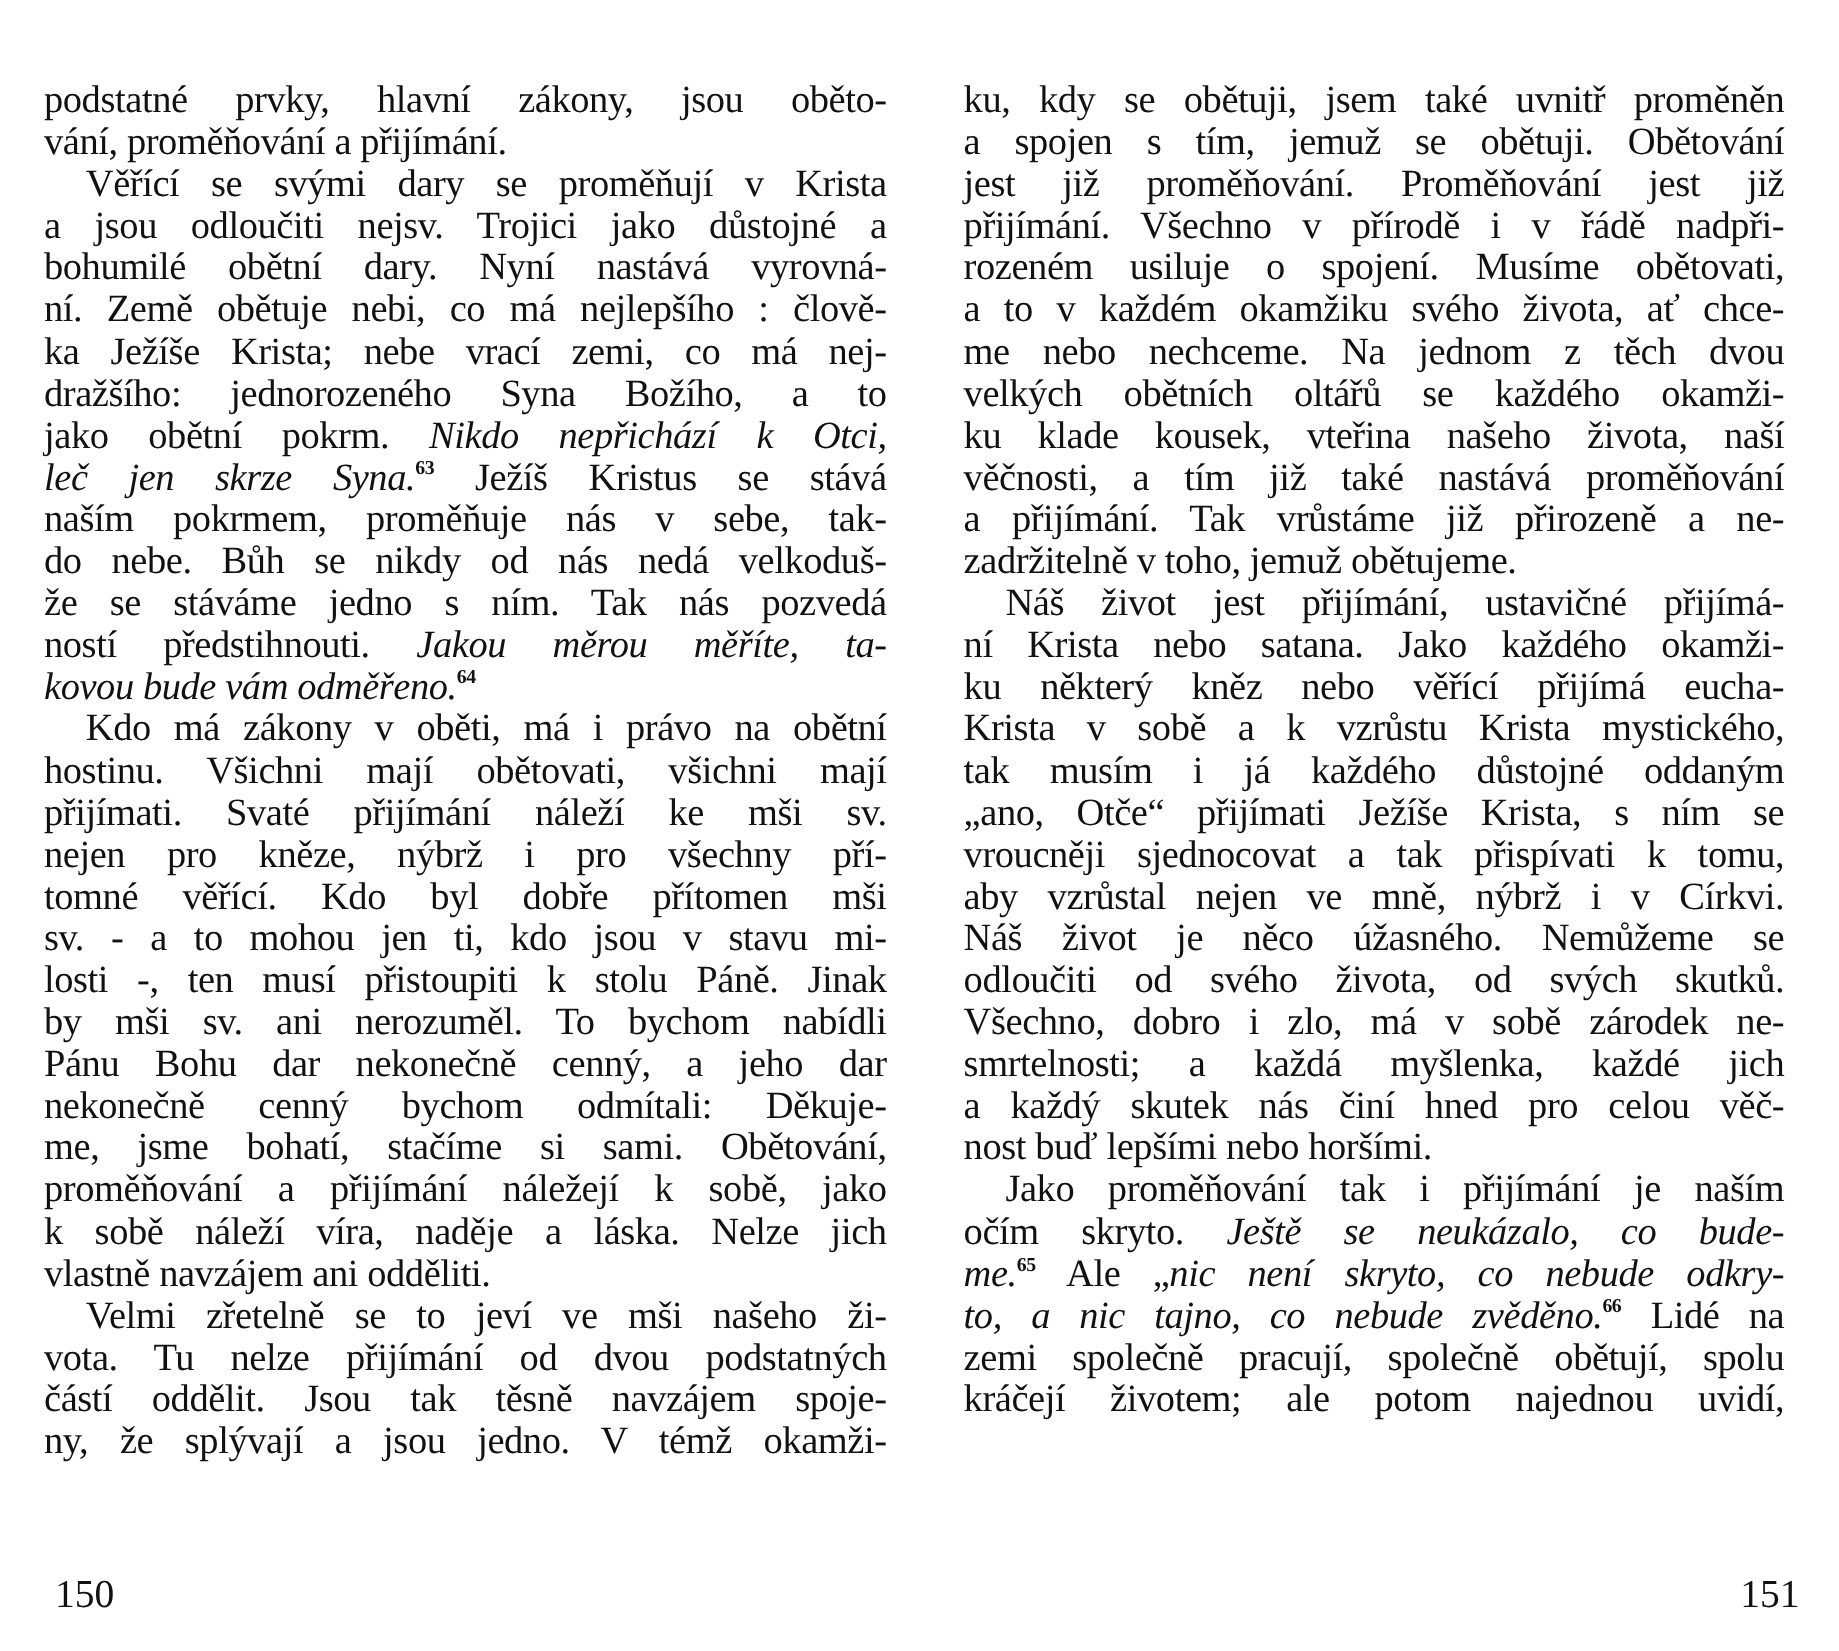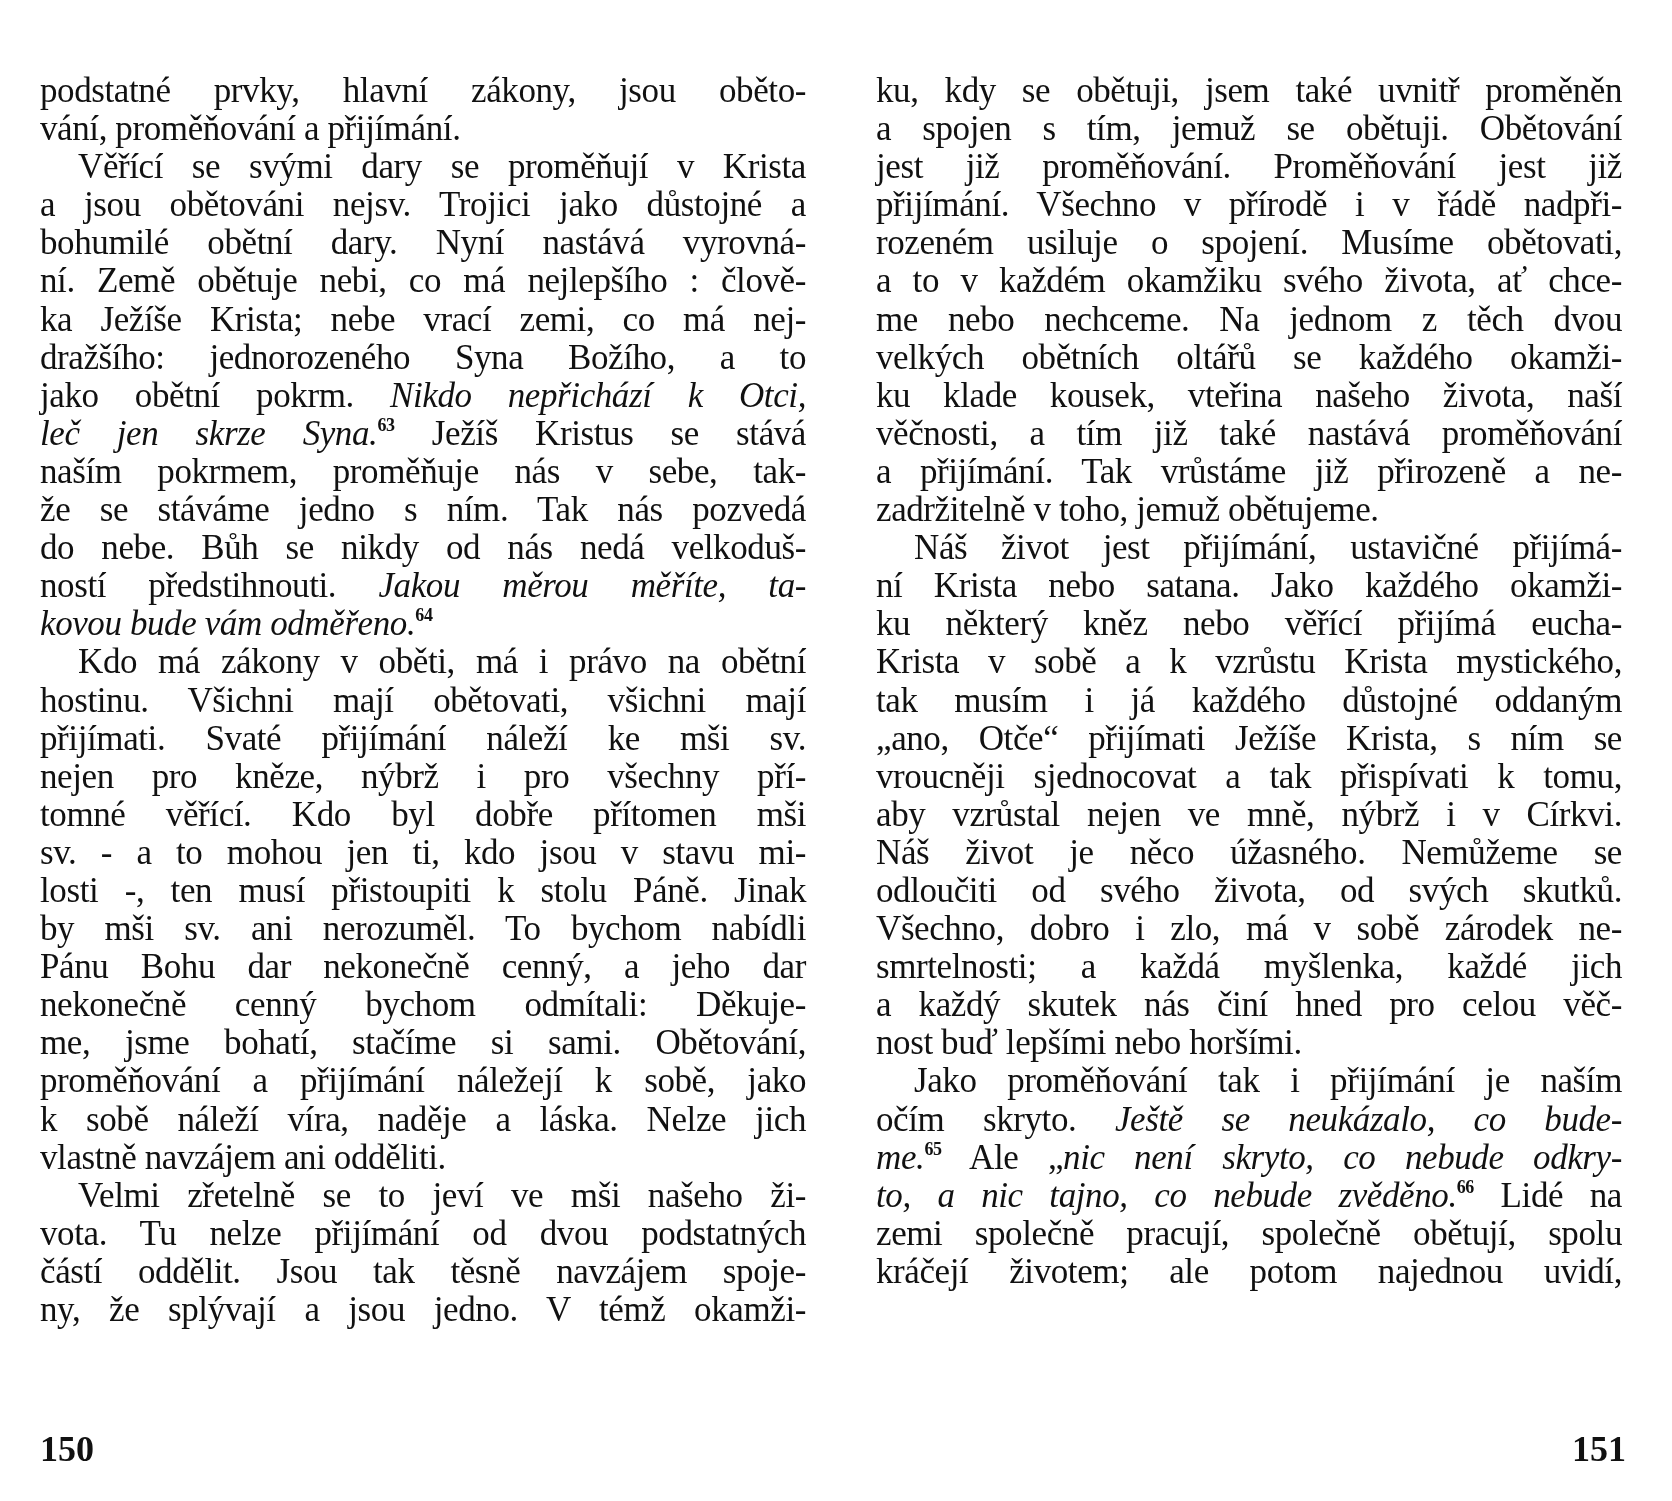--- a/index.html
+++ b/index.html
@@ -41,43 +41,44 @@
     .line sup {
       font-size: 18px;
       line-height: 0;
       vertical-align: 14px;
       font-weight: bold;
     }
     .folio {
       position: absolute;
       top: 1428px;
       font-size: 36px;
-      font-weight: bold;
+      font-weight: normal;
       font-family: "Liberation Serif", "DejaVu Serif", serif;
+      margin-left: 10px;
     }
     .folio.left { left: 40px; }
     .folio.right { left: 1572px; }
   </style>
 </head>
 <body>
 
 <div class="page left" id="left-page">
     <div class="line"><span>podstatné prvky, hlavní zákony, jsou oběto-</span></div>
     <div class="line last"><span>vání, proměňování a přijímání.</span></div>
     <div class="line indent"><span>Věřící se svými dary se proměňují v Krista</span></div>
-    <div class="line"><span>a jsou obětováni nejsv. Trojici jako důstojné a</span></div>
+    <div class="line"><span>a jsou odloučiti nejsv. Trojici jako důstojné a</span></div>
     <div class="line"><span>bohumilé obětní dary. Nyní nastává vyrovná-</span></div>
     <div class="line"><span>ní. Země obětuje nebi, co má nejlepšího : člově-</span></div>
     <div class="line"><span>ka Ježíše Krista; nebe vrací zemi, co má nej-</span></div>
     <div class="line"><span>dražšího: jednorozeného Syna Božího, a to</span></div>
     <div class="line"><span>jako obětní pokrm. </span><span class="it">Nikdo nepřichází k Otci,</span></div>
     <div class="line"><span class="it">leč jen skrze Syna.</span><sup>63</sup><span> Ježíš Kristus se stává</span></div>
     <div class="line"><span>naším pokrmem, proměňuje nás v sebe, tak-</span></div>
+    <div class="line"><span>do nebe. Bůh se nikdy od nás nedá velkoduš-</span></div>
     <div class="line"><span>že se stáváme jedno s ním. Tak nás pozvedá</span></div>
-    <div class="line"><span>do nebe. Bůh se nikdy od nás nedá velkoduš-</span></div>
     <div class="line"><span>ností předstihnouti. </span><span class="it">Jakou měrou měříte, ta-</span></div>
     <div class="line last"><span class="it">kovou bude vám odměřeno.</span><sup>64</sup></div>
     <div class="line indent"><span>Kdo má zákony v oběti, má i právo na obětní</span></div>
     <div class="line"><span>hostinu. Všichni mají obětovati, všichni mají</span></div>
     <div class="line"><span>přijímati. Svaté přijímání náleží ke mši sv.</span></div>
     <div class="line"><span>nejen pro kněze, nýbrž i pro všechny pří-</span></div>
     <div class="line"><span>tomné věřící. Kdo byl dobře přítomen mši</span></div>
     <div class="line"><span>sv. - a to mohou jen ti, kdo jsou v stavu mi-</span></div>
     <div class="line"><span>losti -, ten musí přistoupiti k stolu Páně. Jinak</span></div>
     <div class="line"><span>by mši sv. ani nerozuměl. To bychom nabídli</span></div>

